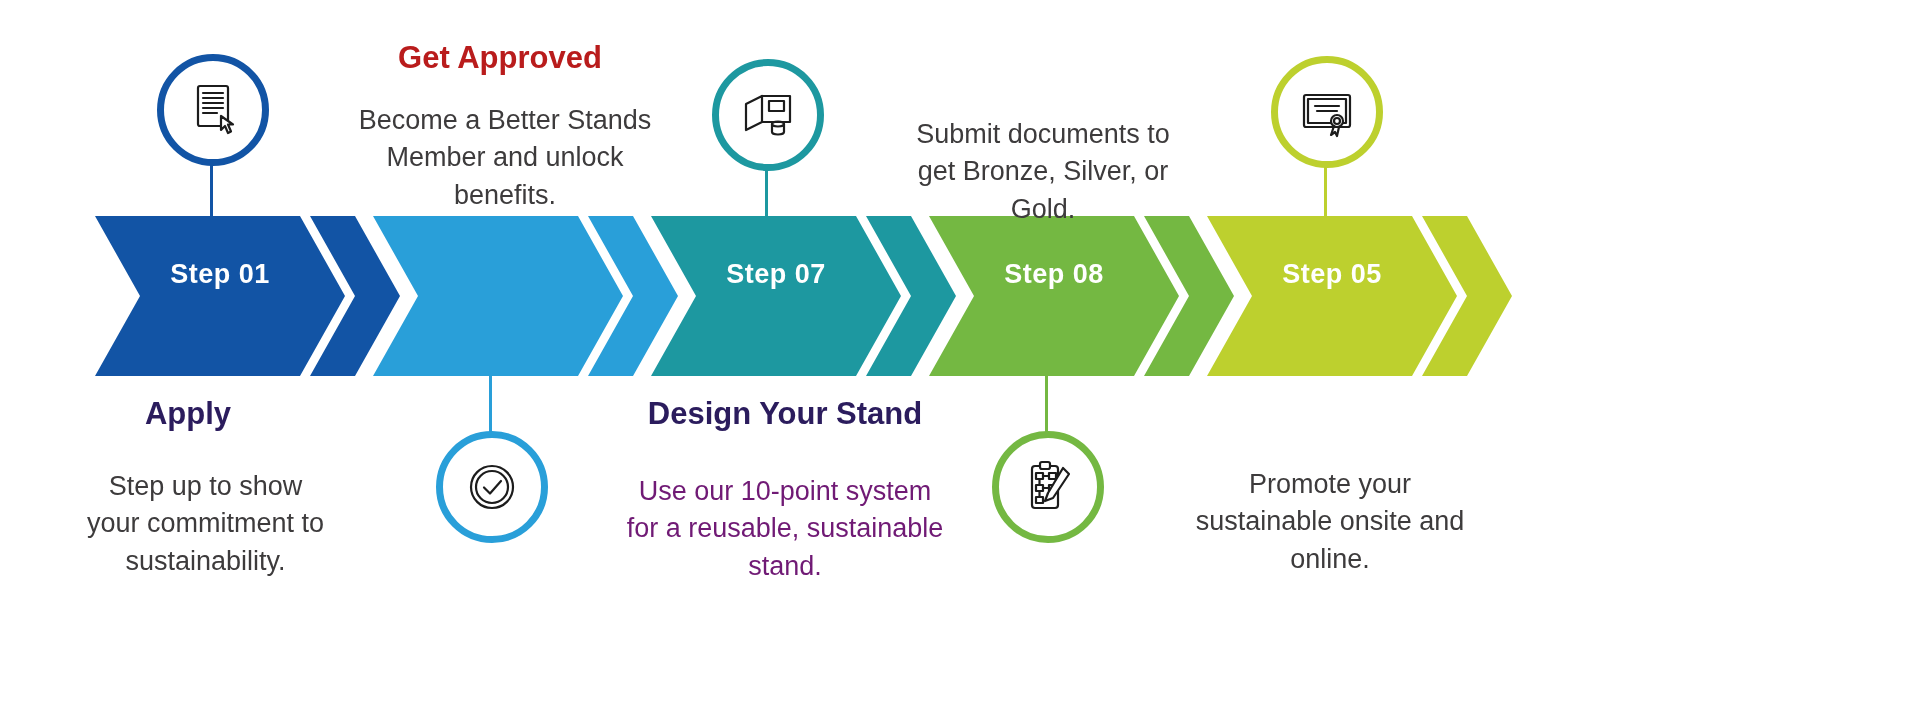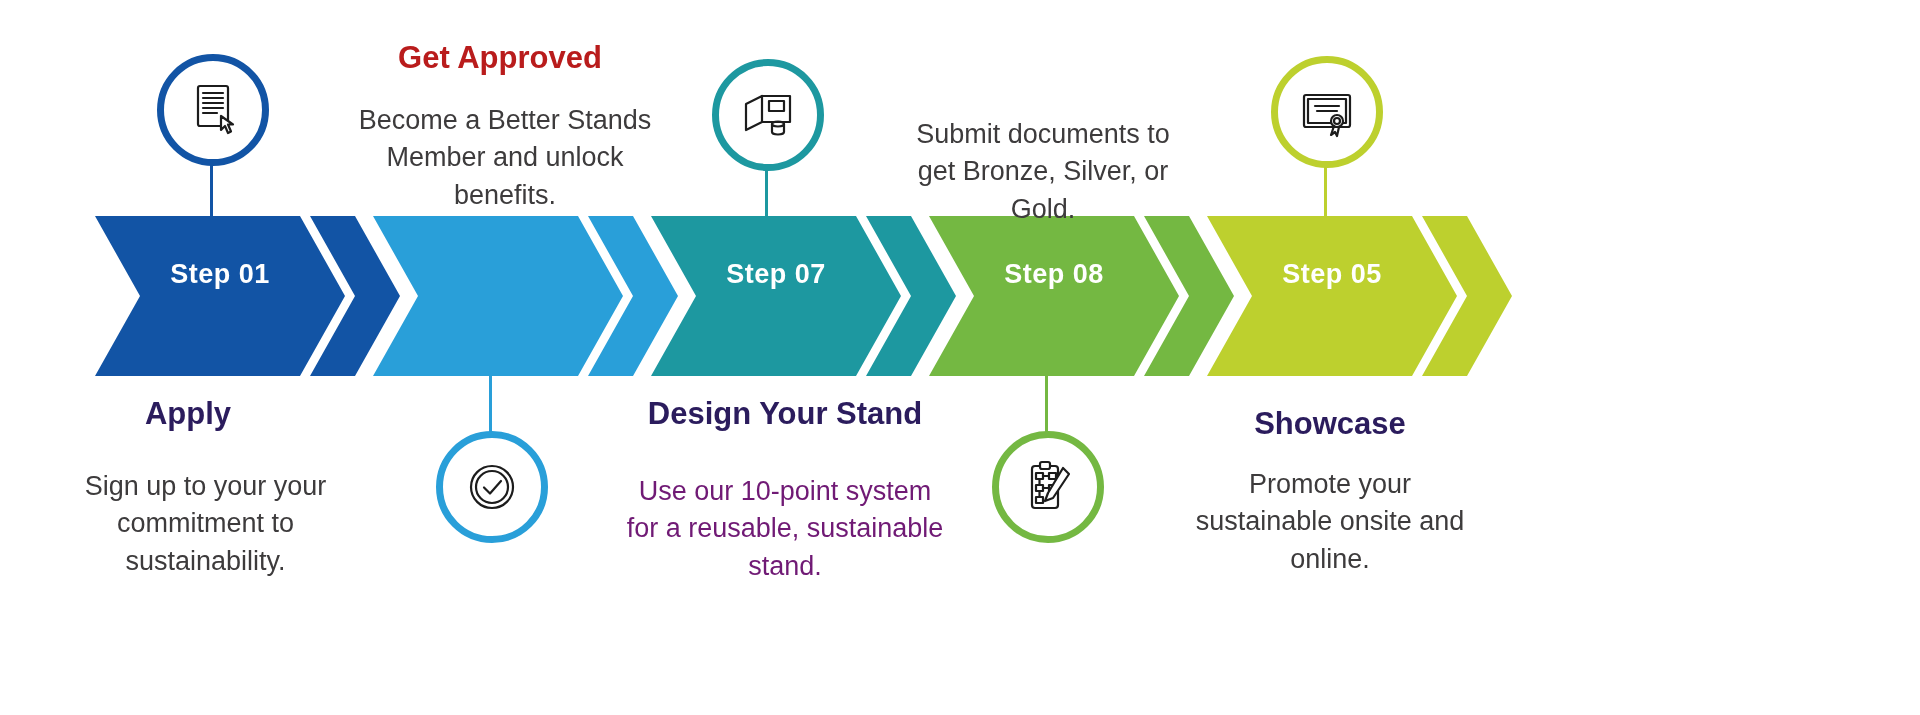--- a/index.html
+++ b/index.html
@@ -80,21 +80,21 @@
       <rect x="17" y="8" width="30" height="40" rx="2"></rect>
       <line x1="22" y1="15" x2="42" y2="15"></line>
       <line x1="22" y1="20" x2="42" y2="20"></line>
       <line x1="22" y1="25" x2="42" y2="25"></line>
       <line x1="22" y1="30" x2="42" y2="30"></line>
       <line x1="22" y1="35" x2="36" y2="35"></line>
       <path d="M40 38 v14 l4 -4 3 7 3 -1.5 -3 -7 h5 z" fill="#ffffff"></path>
     </svg>
   </div>
   <div class="title title-apply" style="color: rgb(43, 28, 93);">Apply</div>
-  <div class="desc desc-apply" style="color: rgb(61, 59, 60);">Sign up to your your commitment to sustainability.</div>
+  <div class="desc desc-apply" style="color: rgb(61, 59, 60);">Step up to show your commitment to sustainability.</div>
 
   <div class="arrow-unit u2">
     <div class="arrow-main" style="background-color: rgb(41, 159, 217);"></div>
     <div class="arrow-echo" style="background-color: rgb(41, 159, 217);"></div>
   </div>
   <div class="connector conn2" style="background-color: rgb(41, 159, 217);"></div>
   <div class="icon-circle circ2" style="border-color: rgb(41, 159, 217);">
     <svg viewBox="0 0 64 64" fill="none" stroke="#1c1c1c" stroke-width="2.2" stroke-linecap="round" stroke-linejoin="round">
       <circle cx="32" cy="32" r="21"></circle>
       <circle cx="32" cy="32" r="16"></circle>
@@ -156,16 +156,15 @@
     <svg viewBox="0 0 64 64" fill="none" stroke="#1c1c1c" stroke-width="2.2" stroke-linecap="round" stroke-linejoin="round">
       <rect x="9" y="15" width="46" height="32" rx="2"></rect>
       <rect x="13" y="19" width="38" height="24"></rect>
       <line x1="20" y1="26" x2="44" y2="26"></line>
       <line x1="22" y1="31" x2="42" y2="31"></line>
       <circle cx="42" cy="41" r="6" fill="#ffffff"></circle>
       <circle cx="42" cy="41" r="3"></circle>
       <path d="M39 46 l-3 9 4 -3 2 4 2 -9"></path>
     </svg>
   </div>
-  <div class="title title-showcase" style="color: rgb(43, 28, 93);">Showcase</div>
   <div class="desc desc-showcase" style="color: rgb(61, 59, 60);">Promote your sustainable onsite and online.</div>
 
 </div>
 
 </body></html>

